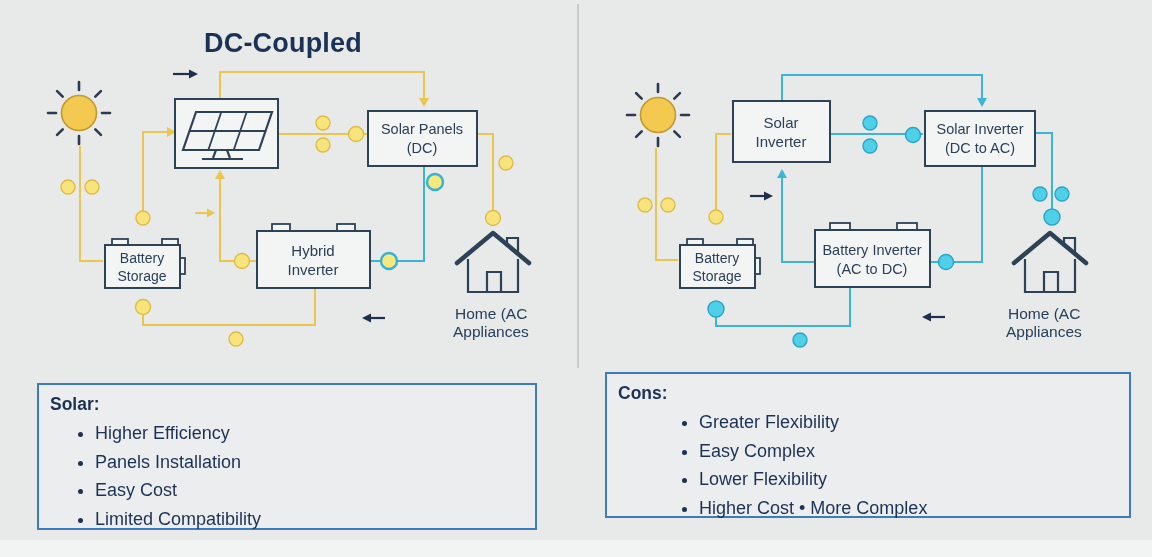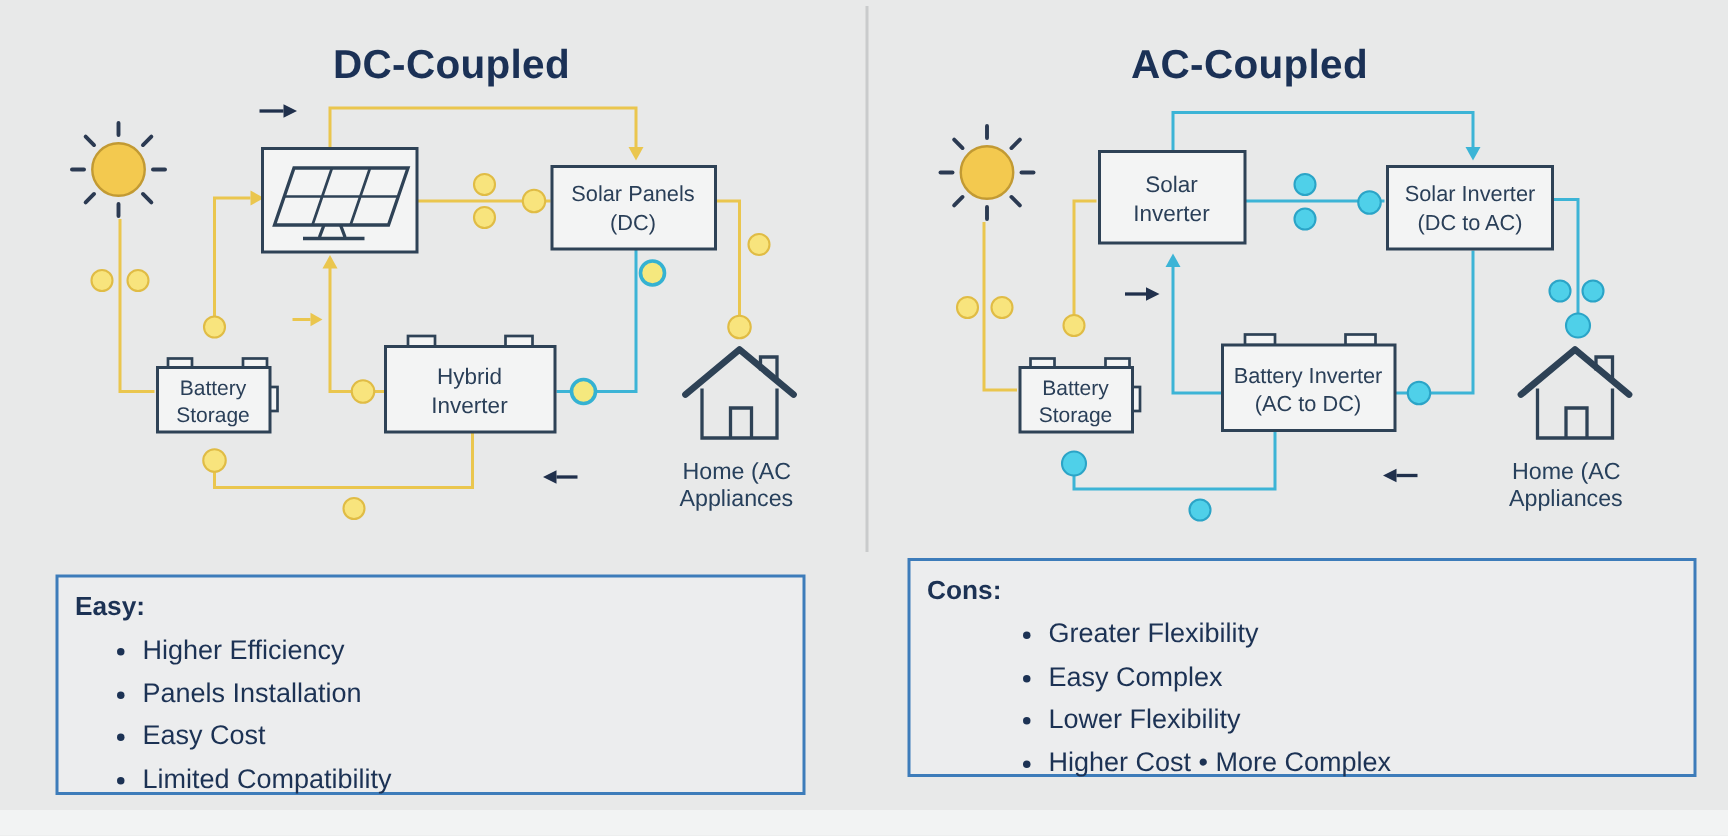--- a/index.html
+++ b/index.html
@@ -3,21 +3,21 @@
 <meta charset="utf-8">
 <style>
   html,body{margin:0;padding:0;}
   body{width:1152px;height:557px;overflow:hidden;background:#e8e9e9;
        font-family:"Liberation Sans",sans-serif;}
   .canvas{position:relative;width:1152px;height:557px;background:#e8e9e9;}
   .bottom-band{position:absolute;left:0;top:540px;width:1152px;height:17px;background:#f2f3f3;}
   .divider{position:absolute;left:577px;top:4px;width:2px;height:364px;background:#c9cbcc;}
   .big-title{position:absolute;top:6px;transform:translateX(-50%);
              font-size:27px;font-weight:700;color:#1b3156;letter-spacing:.2px;white-space:nowrap;}
-  #title-left{left:301px;}
+  #title-left{left:283px;}
   #title-right{left:833px;}
   svg.diagram{position:absolute;left:0;top:0;}
   
   .wy{stroke:#eac64e;stroke-width:2;fill:none;}
   .wt{stroke:#3cb4d6;stroke-width:2;fill:none;}
   .wk{stroke:#20304c;stroke-width:2.2;fill:none;}
   .hy{fill:#eac64e;stroke:none;}
   .ht{fill:#3cb4d6;stroke:none;}
   .hk{fill:#20304c;stroke:none;}
   
@@ -48,21 +48,20 @@
 </style>
 </head>
 <body>
 
 <div class="canvas">
 
   <div class="bottom-band"></div>
   <div class="divider"></div>
 
   <h2 class="big-title" id="title-left">DC-Coupled</h2>
-  <h2 class="big-title" id="title-right">AC-Coupled</h2>
 
   <svg class="diagram" width="1152" height="557" viewBox="0 0 1152 557">
     <defs>
       <g id="sun">
         <circle class="sun-core" r="17.5"></circle>
         <g class="sun-ray">
           <line x1="23" y1="0" x2="31" y2="0"></line>
             <line x1="-23" y1="0" x2="-31" y2="0"></line>
           <line x1="0" y1="23" x2="0" y2="31"></line>
             <line x1="0" y1="-23" x2="0" y2="-31"></line>
@@ -212,21 +211,21 @@
         <text class="lbl lbl-bat" x="717" y="281" text-anchor="middle">Storage</text>
         <text class="lbl" x="872" y="255" text-anchor="middle">Battery Inverter</text>
         <text class="lbl" x="872" y="274" text-anchor="middle">(AC to DC)</text>
         <text class="home-lbl" x="1008" y="319">Home (AC</text>
         <text class="home-lbl" x="1006" y="337">Appliances</text>
       </g>
     </g>
   </svg>
 
   <div class="panel" id="pros">
-    <div class="panel-title">Easy:</div>
+    <div class="panel-title">Solar:</div>
     <ul>
       <li>Higher Efficiency</li>
       <li>Panels Installation</li>
       <li>Easy Cost</li>
       <li>Limited Compatibility</li>
     </ul>
   </div>
 
   <div class="panel" id="cons">
     <div class="panel-title">Cons:</div>

